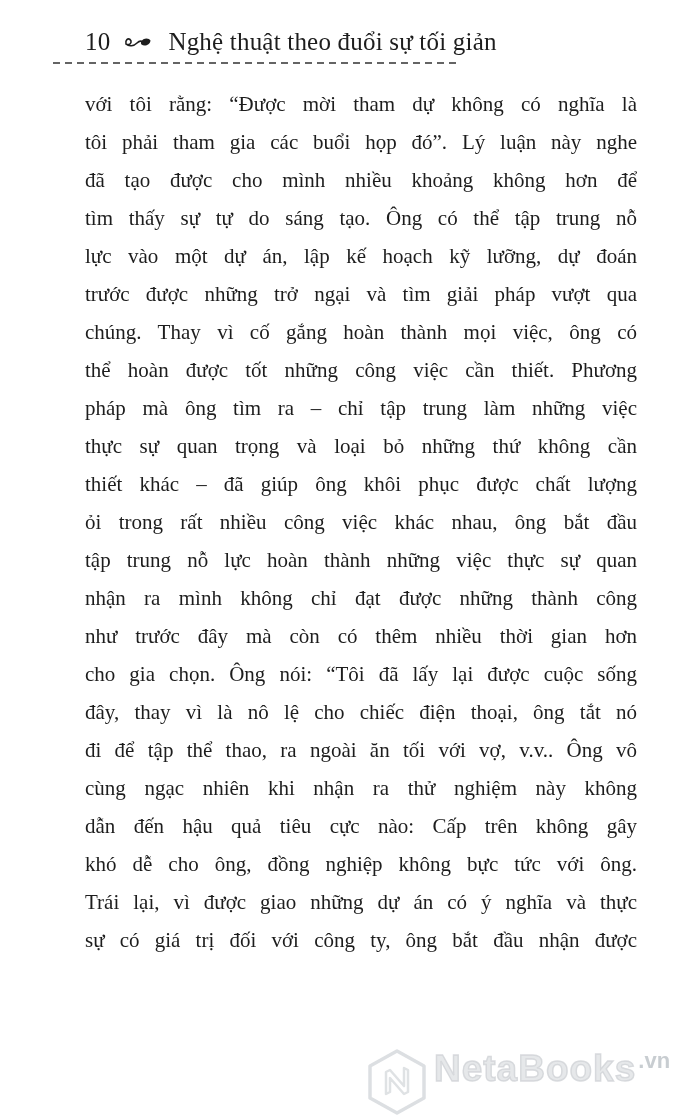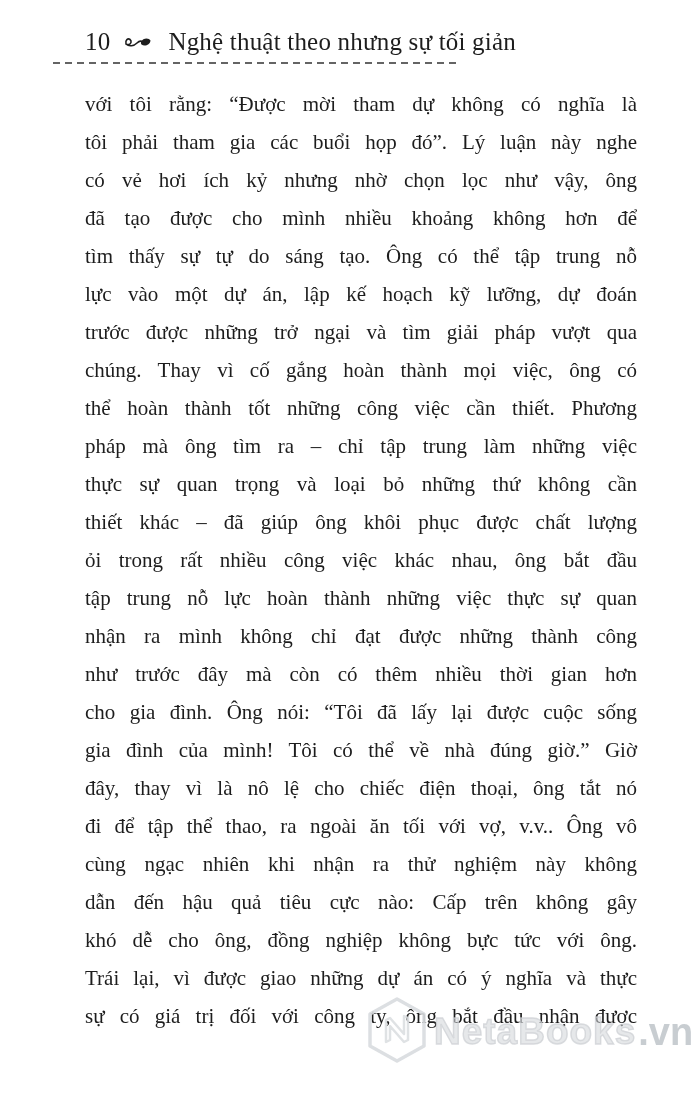--- a/index.html
+++ b/index.html
@@ -40,78 +40,76 @@
   .line{
     height:38px;
     text-align:justify;
     text-align-last:justify;
     text-justify:inter-word;
     white-space:normal;
   }
   
   .watermark{
     position:absolute;
-    left:366px;top:996px;
-    display:flex;align-items:center;
+    left:366px;top:1048px;
+    display:flex;
     pointer-events:none;
     font-family:"Liberation Sans", sans-serif;
   }
   .wm-logo{margin-right:6px;opacity:.9;}
   .wm-brand{
     font-size:37px;
     font-weight:bold;
     letter-spacing:1px;
     color:rgba(210,213,216,0.55);
     -webkit-text-stroke:1.4px rgba(205,208,212,0.75);
   }
   .wm-tld{
-    font-size:38px;
+    font-size:22px;
     font-weight:bold;
     color:rgba(190,196,201,0.85);
     margin-left:2px;
   }
 </style>
 </head>
 <body>
 
 <div class="page">
 
   <div class="header">
     <span class="page-number">10</span>
     <span class="orn">
       <svg width="28" height="16" viewBox="0 0 28 16">
         <path d="M2,10 C1,6 4,4 6,5.5 C8,7 7,10 5,10.5 C3,11 2,10 2,10 C5,13 10,12 13,9 C15,7 17,6.5 19,8" fill="none" stroke="#1d1d1d" stroke-width="1.6" stroke-linecap="round"></path>
         <path d="M17,8 C19,3.5 25,3.5 26.5,6.5 C26,11.5 20,12.5 17.5,10.5 C17,10 16.8,9 17,8 Z" fill="#1d1d1d"></path>
       </svg>
     </span>
-    <span class="running-title">Nghệ thuật theo nhưng sự tối giản</span>
+    <span class="running-title">Nghệ thuật theo đuổi sự tối giản</span>
   </div>
 
   <div class="dashed-rule"></div>
 
   <div class="body-text">
 
   <div class="line">với tôi rằng: “Được mời tham dự không có nghĩa là</div>
       <div class="line">tôi phải tham gia các buổi họp đó”. Lý luận này nghe</div>
-      <div class="line">có vẻ hơi ích kỷ nhưng nhờ chọn lọc như vậy, ông</div>
       <div class="line">đã tạo được cho mình nhiều khoảng không hơn để</div>
       <div class="line">tìm thấy sự tự do sáng tạo. Ông có thể tập trung nỗ</div>
       <div class="line">lực vào một dự án, lập kế hoạch kỹ lưỡng, dự đoán</div>
       <div class="line">trước được những trở ngại và tìm giải pháp vượt qua</div>
       <div class="line">chúng. Thay vì cố gắng hoàn thành mọi việc, ông có</div>
-      <div class="line">thể hoàn thành tốt những công việc cần thiết. Phương</div>
+      <div class="line">thể hoàn được tốt những công việc cần thiết. Phương</div>
       <div class="line">pháp mà ông tìm ra – chỉ tập trung làm những việc</div>
       <div class="line">thực sự quan trọng và loại bỏ những thứ không cần</div>
       <div class="line">thiết khác – đã giúp ông khôi phục được chất lượng</div>
       <div class="line">ỏi trong rất nhiều công việc khác nhau, ông bắt đầu</div>
       <div class="line">tập trung nỗ lực hoàn thành những việc thực sự quan</div>
       <div class="line">nhận ra mình không chỉ đạt được những thành công</div>
       <div class="line">như trước đây mà còn có thêm nhiều thời gian hơn</div>
-      <div class="line">cho gia đình. Ông nói: “Tôi đã lấy lại được cuộc sống</div>
-      <div class="line">gia đình của mình! Tôi có thể về nhà đúng giờ.” Giờ</div>
+      <div class="line">cho gia chọn. Ông nói: “Tôi đã lấy lại được cuộc sống</div>
       <div class="line">đây, thay vì là nô lệ cho chiếc điện thoại, ông tắt nó</div>
       <div class="line">đi để tập thể thao, ra ngoài ăn tối với vợ, v.v.. Ông vô</div>
       <div class="line">cùng ngạc nhiên khi nhận ra thử nghiệm này không</div>
       <div class="line">dẫn đến hậu quả tiêu cực nào: Cấp trên không gây</div>
       <div class="line">khó dễ cho ông, đồng nghiệp không bực tức với ông.</div>
       <div class="line">Trái lại, vì được giao những dự án có ý nghĩa và thực</div>
       <div class="line">sự có giá trị đối với công ty, ông bắt đầu nhận được</div>
     </div>
 
   <div class="watermark">

